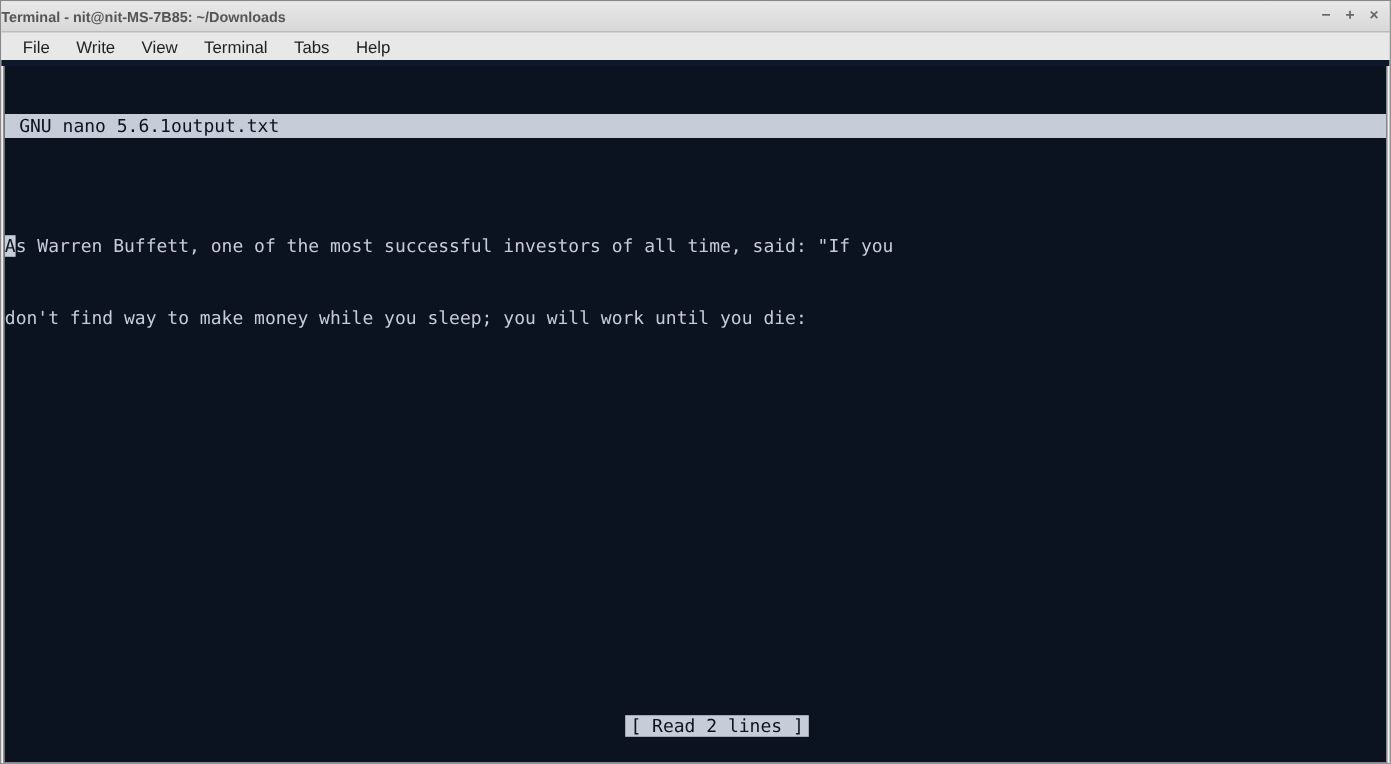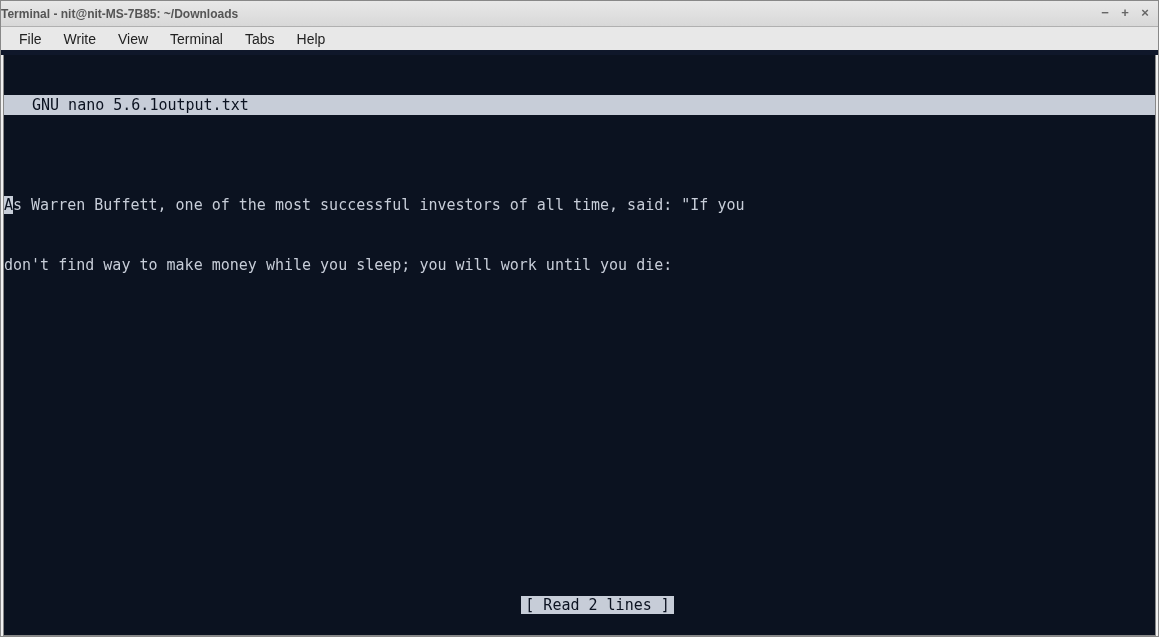--- a/index.html
+++ b/index.html
@@ -70,21 +70,21 @@
       border-top: none;
       margin: 0 2px 2px 2px;
     }
     .nano-header {
       background: #c7cdd8;
       color: #0b1220;
       height: 20px;
       display: flex;
     }
     .nano-header-left {
-      padding-left: 28px;
+      padding-left: 12px;
       flex: 0 0 auto;
     }
     .nano-header-center {
       flex: 1;
       text-align: left;
       padding-right: 100px;
     }
     .editor-body {
       padding: 0;
     }

